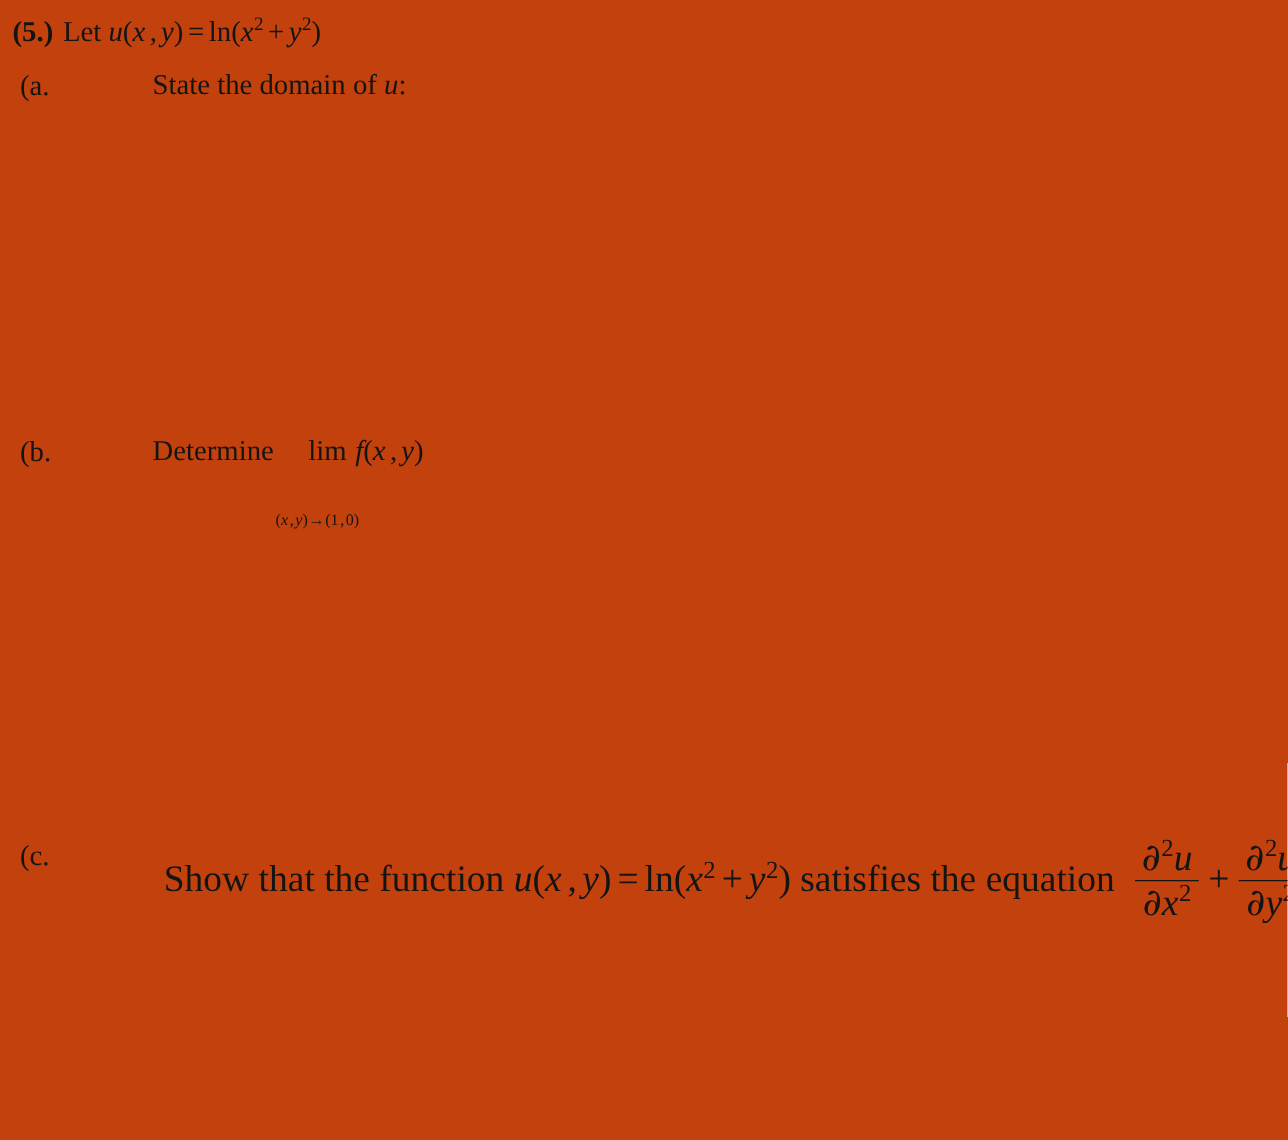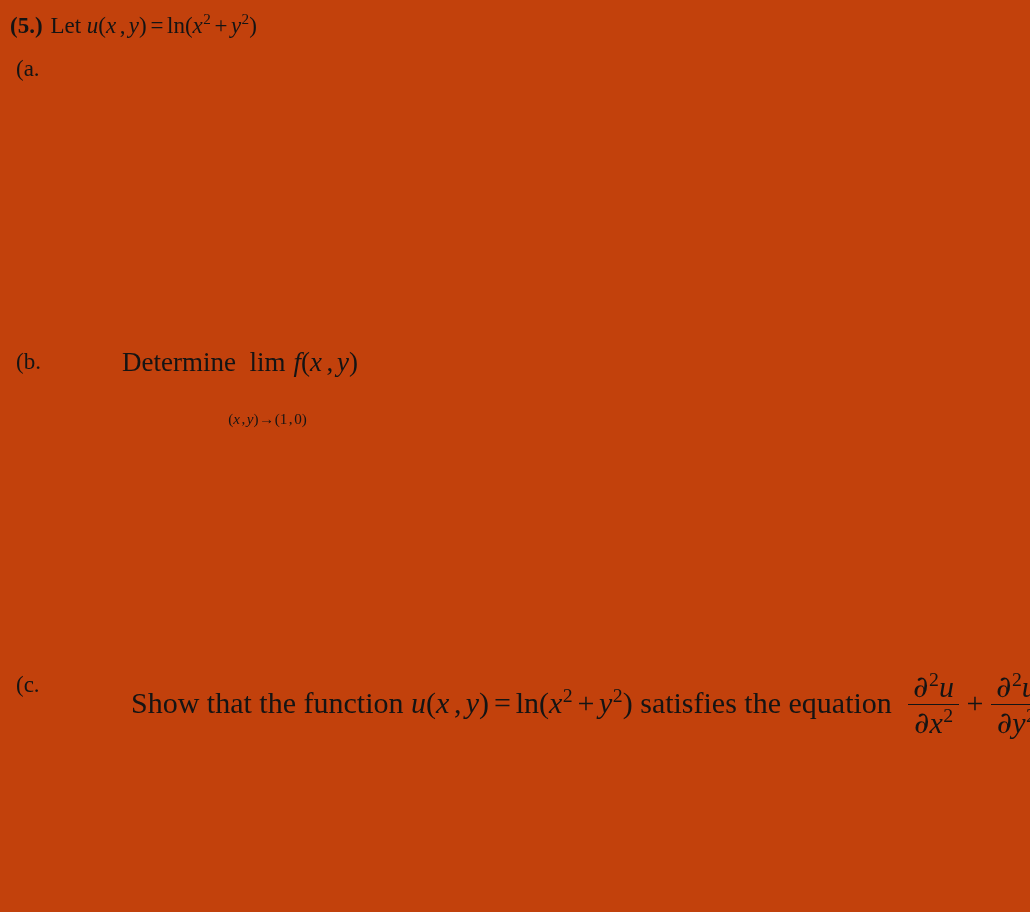--- a/index.html
+++ b/index.html
@@ -62,38 +62,39 @@
     font-size: 23px;
   }
   #line-main .qnum { margin-right: 0.34em; }
 
   
   #label-a { left: 16px; top: 57px;  font-size: 23px; }
   #body-a  { left: 122px; top: 56px; font-size: 23px; }
 
   
   #label-b { left: 16px; top: 350px;  font-size: 23px; }
-  #body-b  { left: 122px; top: 349px; font-size: 27px; }
+  #body-b  { left: 122px; top: 349px; font-size: 23px; }
 
   
   #label-c { left: 16px; top: 673px;  font-size: 23px; }
   #body-c  { left: 131px; top: 672px; font-size: 30px; }
 
   
   .limit {
     display: inline-block;
     vertical-align: baseline;
     text-align: center;
     position: relative;
     margin: 0 0.30em 0 0.50em;
   }
   .limit .limop {
     display: block;
     font-style: normal;
     line-height: 1;
+    margin-left: 16px;
   }
   .limit .limsub {
     display: block;
     font-size: 0.56em;
     line-height: 1;
     position: absolute;
     left: 50%;
     transform: translateX(-50%);
     top: 1.07em;
     white-space: nowrap;
@@ -139,20 +140,23 @@
 </head>
 <body>
 
 <div class="page">
 
   <div class="line" id="line-main">
     <span class="qnum">(5.)</span><span class="mtxt">Let</span>&nbsp;<span class="mi">u</span><span class="paren">(</span><span class="mi">x</span><span class="mo comma">,</span><span class="mi">y</span><span class="paren">)</span><span class="mo">=</span><span class="mtxt">ln</span><span class="paren">(</span><span class="mi">x</span><sup class="exp">2</sup><span class="mo">+</span><span class="mi">y</span><sup class="exp">2</sup><span class="paren">)</span>
   </div>
 
   <div class="label" id="label-a">(a.</div>
+  <div class="line" id="body-a">
+    <span class="mtxt">State the domain of</span>&nbsp;<span class="mi">u</span><span class="mtxt">:</span>
+  </div>
 
   <div class="label" id="label-b">(b.</div>
   <div class="line" id="body-b">
     <span class="mtxt">Determine</span><span class="limit">
       <span class="limop">lim</span>
       <span class="limsub"><span class="paren">(</span><span class="mi">x</span><span class="mo tight">,</span><span class="mi">y</span><span class="paren">)</span><span class="arrow">→</span><span class="paren">(</span><span class="mn">1</span><span class="mo tight">,</span><span class="mn">0</span><span class="paren">)</span></span>
     </span><span class="mi">f</span><span class="paren">(</span><span class="mi">x</span><span class="mo comma">,</span><span class="mi">y</span><span class="paren">)</span>
   </div>
 
   <div class="label" id="label-c">(c.</div>

